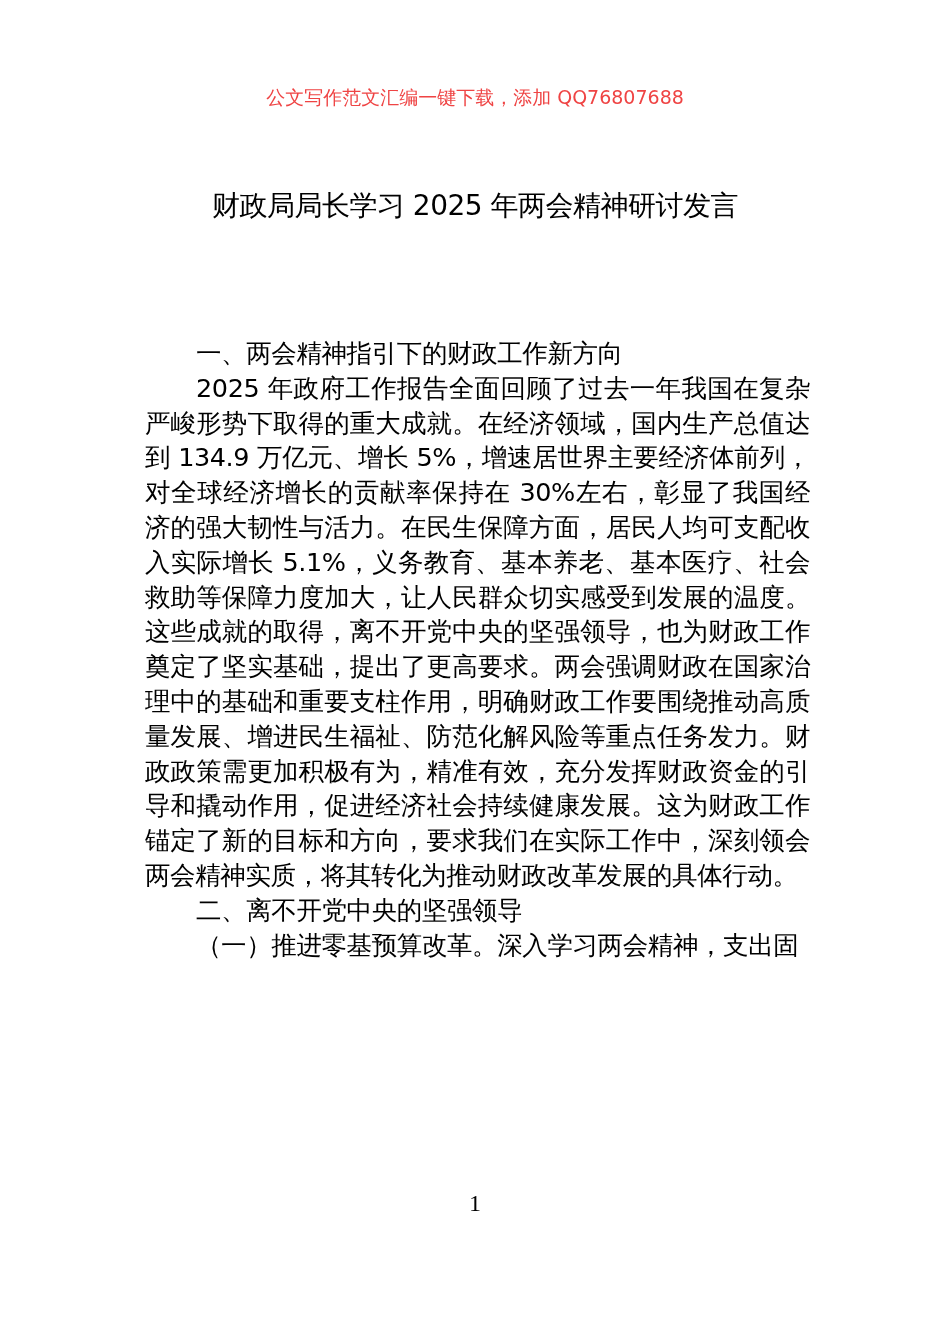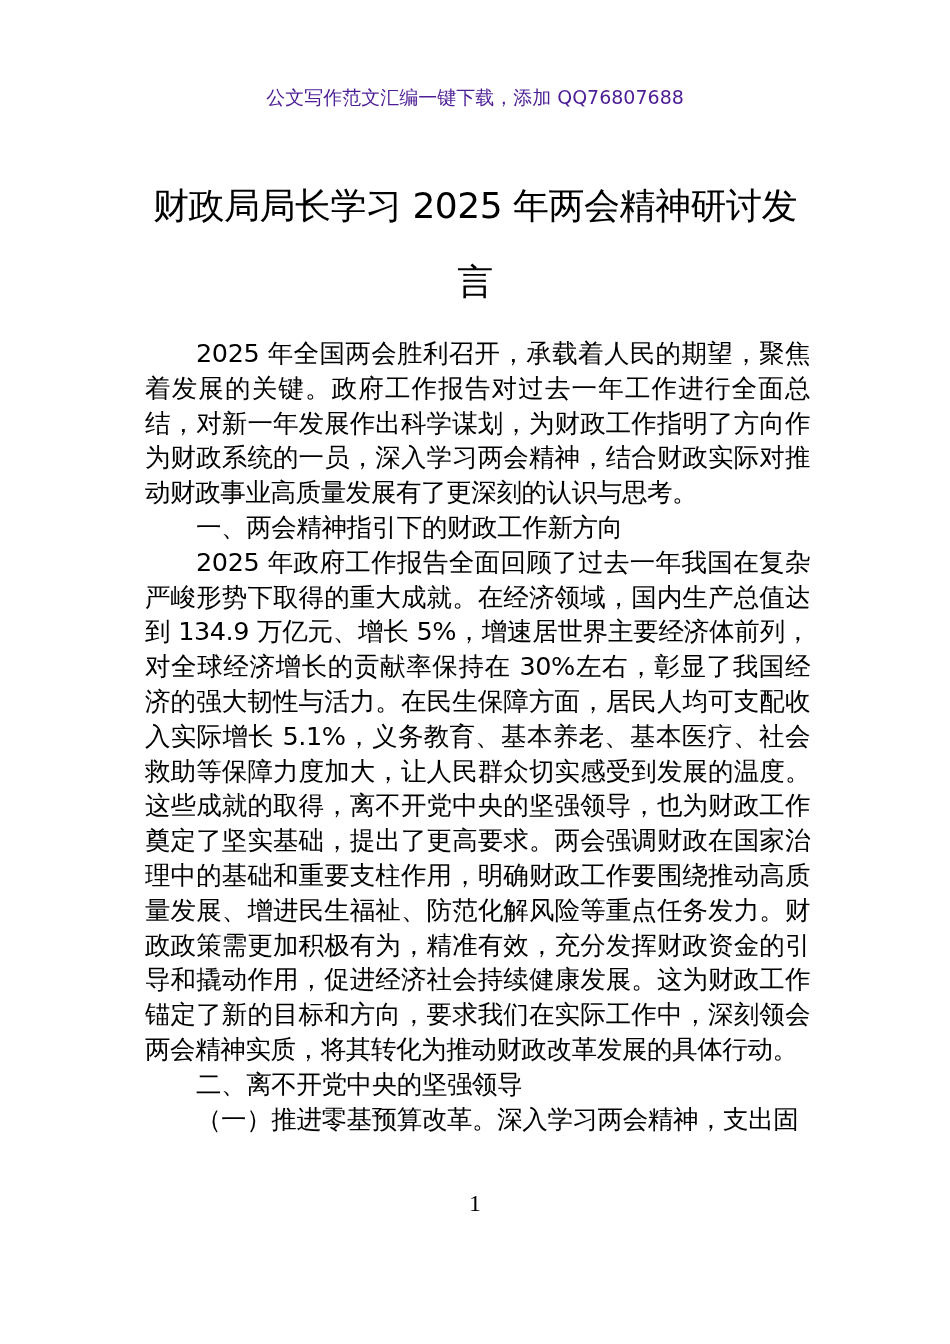--- a/index.html
+++ b/index.html
@@ -24,30 +24,30 @@
       background: #ffffff;
     }
     .watermark {
       position: absolute;
       left: 0;
       width: 950px;
       top: 84px;
       text-align: center;
       font-size: 19px;
       line-height: 26px;
-      color: #4c1d95;
+      color: #ef4444;
       font-family: "DejaVu Sans", "Liberation Sans", sans-serif;
     }
     .title {
       position: absolute;
       left: 140px;
       width: 670px;
       top: 168px;
       text-align: center;
-      font-size: 36px;
+      font-size: 28px;
       line-height: 76px;
       font-family: "DejaVu Sans", "Liberation Sans", sans-serif;
       letter-spacing: -0.5px;
     }
     .body {
       position: absolute;
       left: 145px;
       top: 336px;
       width: 665px;
       font-size: 25.5px;
@@ -79,21 +79,20 @@
 
 <div class="page">
 
   <div class="watermark">公文写作范文汇编一键下载，添加 QQ76807688</div>
 
   <div class="title">
     <div>财政局局长学习 2025 年两会精神研讨发言</div>
   </div>
 
   <div class="body">
-    <p>2025 年全国两会胜利召开，承载着人民的期望，聚焦着发展的关键。政府工作报告对过去一年工作进行全面总结，对新一年发展作出科学谋划，为财政工作指明了方向作为财政系统的一员，深入学习两会精神，结合财政实际对推动财政事业高质量发展有了更深刻的认识与思考。</p>
     <p class="heading">一、两会精神指引下的财政工作新方向</p>
     <p>2025 年政府工作报告全面回顾了过去一年我国在复杂严峻形势下取得的重大成就。在经济领域，国内生产总值达到 134.9 万亿元、增长 5%，增速居世界主要经济体前列，对全球经济增长的贡献率保持在 30%左右，彰显了我国经济的强大韧性与活力。在民生保障方面，居民人均可支配收入实际增长 5.1%，义务教育、基本养老、基本医疗、社会救助等保障力度加大，让人民群众切实感受到发展的温度。这些成就的取得，离不开党中央的坚强领导，也为财政工作奠定了坚实基础，提出了更高要求。两会强调财政在国家治理中的基础和重要支柱作用，明确财政工作要围绕推动高质量发展、增进民生福祉、防范化解风险等重点任务发力。财政政策需更加积极有为，精准有效，充分发挥财政资金的引导和撬动作用，促进经济社会持续健康发展。这为财政工作锚定了新的目标和方向，要求我们在实际工作中，深刻领会两会精神实质，将其转化为推动财政改革发展的具体行动。</p>
     <p class="heading">二、离不开党中央的坚强领导</p>
     <p>（一）推进零基预算改革。深入学习两会精神，支出固</p>
   </div>
 
   <div class="page-number">1</div>
 
 </div>
 

